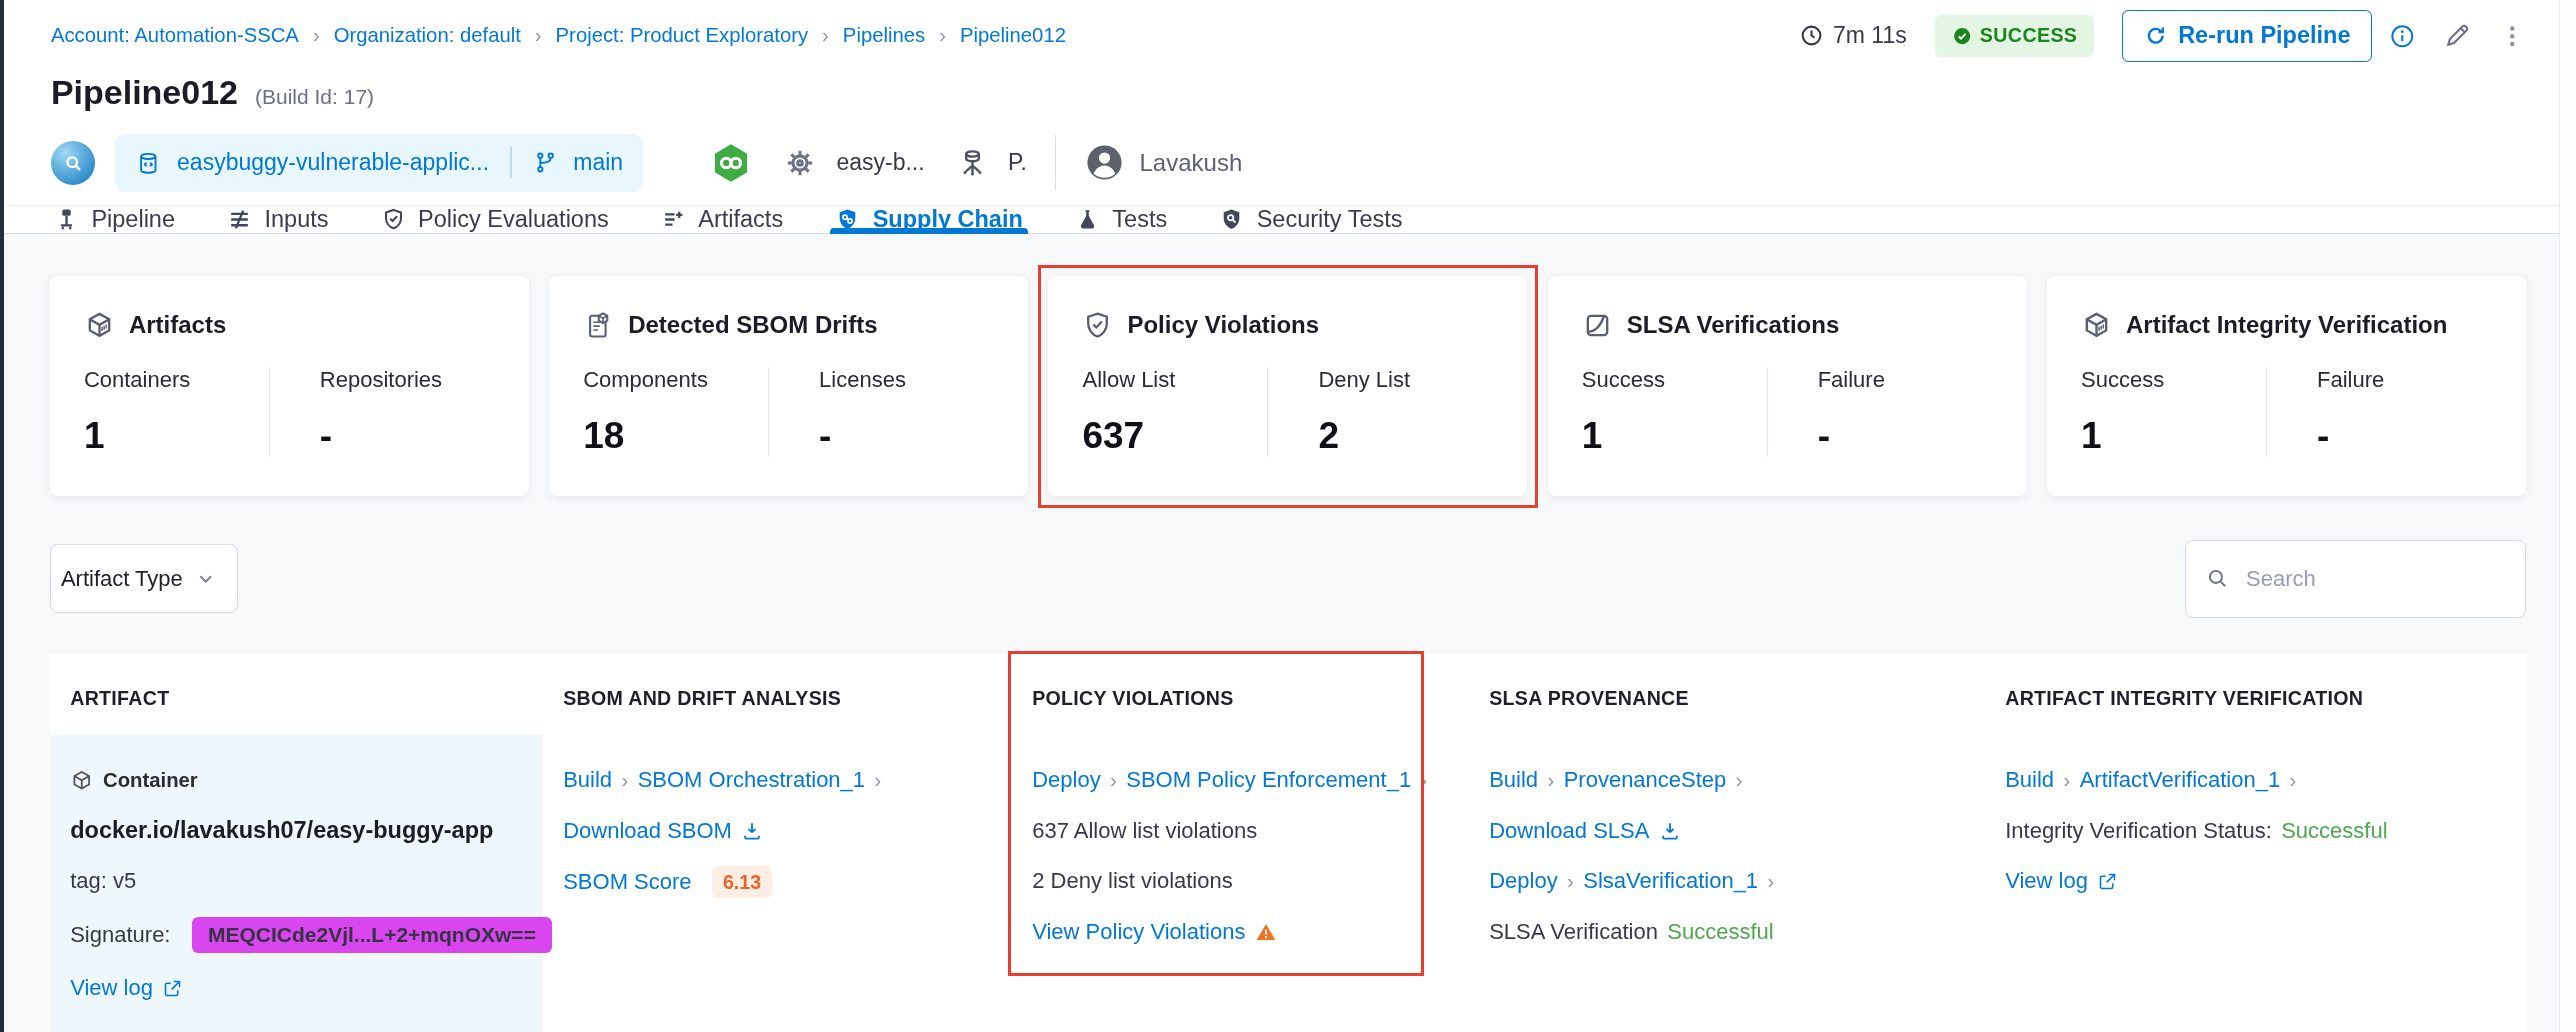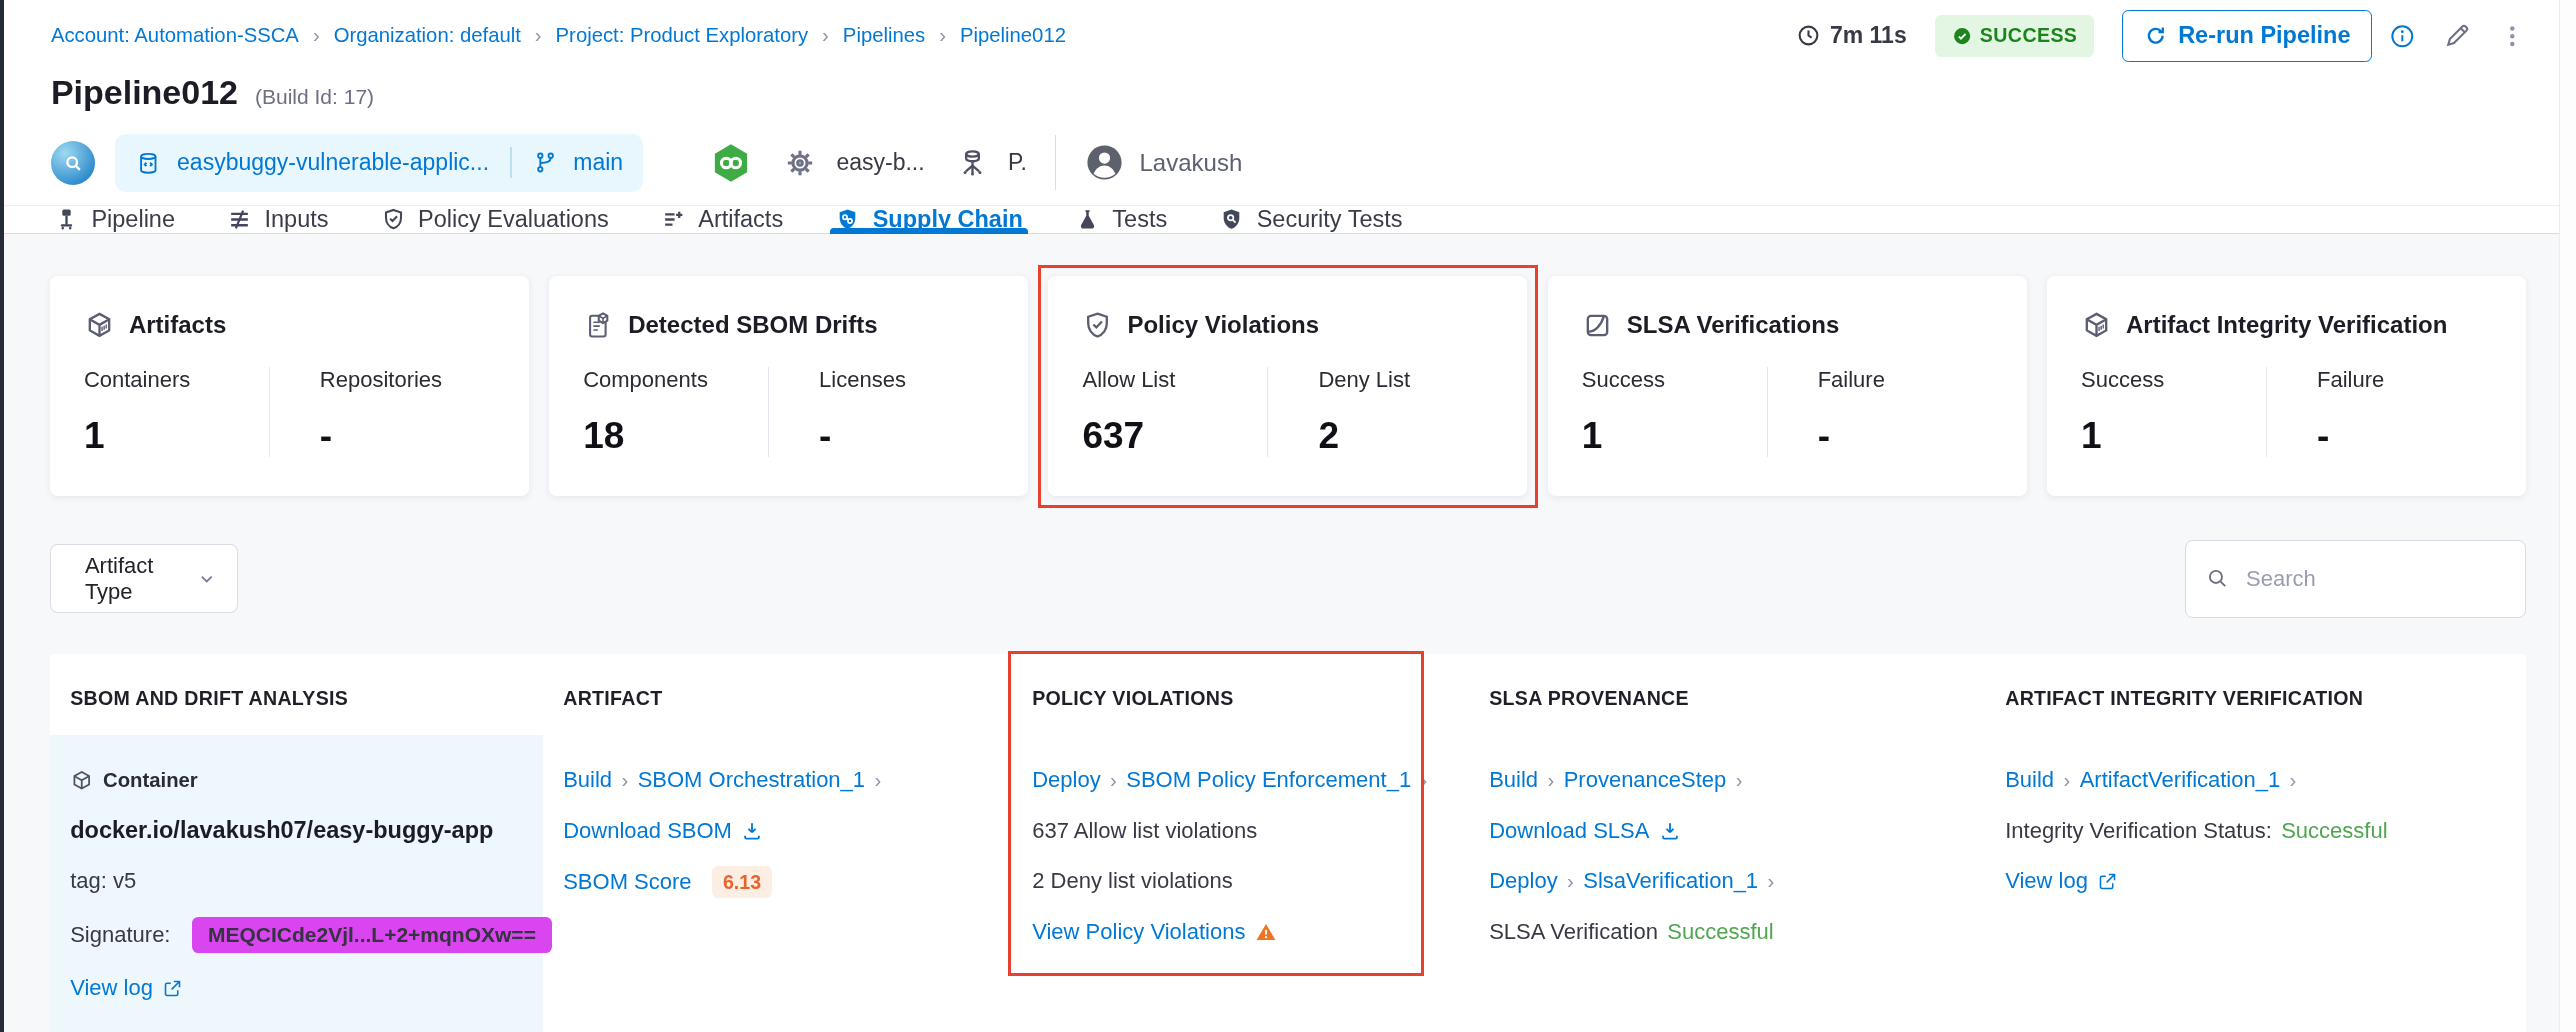--- a/index.html
+++ b/index.html
@@ -13,21 +13,21 @@
   .scroll-strip { position:absolute; right:0; top:0; width:17px; height:1032px; background:#fdfdfe; border-left:0.8px solid #ebecf2; z-index:20; }
   .page { padding-left:3.9px; height:100%; display:flex; flex-direction:column; }
 
   
   .header { padding:20.3px 50px 0 47px; background:#fff; }
   .crumb-row { display:flex; justify-content:space-between; align-items:center; height:31px; }
   .breadcrumbs { display:flex; align-items:center; gap:14px; font-size:20.3px; color:#0278d5; }
   .crumb { cursor:pointer; white-space:nowrap; }
   .crumb-sep::before { content:"›"; color:#8f91a8; font-size:20.3px; font-weight:400; }
   .right-meta { display:flex; align-items:center; gap:28px; }
-  .duration { display:flex; align-items:center; gap:9.4px; font-size:23px; color:#383946; font-weight:700; }
+  .duration { display:flex; align-items:center; gap:9.4px; font-size:23px; color:#383946; font-weight:400; }
   .status-badge { display:flex; align-items:center; gap:7.8px; background:#e3f6e4; color:#1b841b; font-weight:bold; font-size:19.6px; letter-spacing:0.4px; padding:9.4px 17px; border-radius:6.3px; }
   .rerun-btn { display:flex; align-items:center; gap:11px; border:1.6px solid #0278d5; color:#0278d5; background:#fff; font-size:23.5px; font-weight:600; padding:0 20.3px; height:52px; border-radius:6.3px; cursor:pointer; font-family:inherit; }
   .icon-btn { background:none; border:none; padding:0; cursor:pointer; display:flex; align-items:center; }
 
   .title-row { margin-top:22px; display:flex; align-items:baseline; gap:17px; height:41px; }
   .page-title { font-size:34px; font-weight:bold; color:#1c1c26; }
   .build-id { font-size:21px; color:#6d6f83; }
 
   .meta-row { margin-top:19px; display:flex; align-items:center; height:59px; }
   .build-circle { width:44px; height:44px; border-radius:50%; background:radial-gradient(circle at 32% 28%, #9fd9f2, #2f8ccc 75%); display:flex; align-items:center; justify-content:center; margin-right:20.3px; }
@@ -54,21 +54,21 @@
   .card { flex:1; background:#fff; border-radius:7.8px; box-shadow:0 1.6px 7.8px rgba(40,41,61,.08); padding:34px 34px 39px; position:relative; }
   .card-title { display:flex; align-items:center; gap:14px; font-size:24px; font-weight:bold; color:#1c1c26; }
   .card-stats { display:flex; margin-top:26px; }
   .stat { width:45%; }
   .stat + .stat { width:55%; border-left:1.6px solid #e4e5ee; padding-left:50px; }
   .stat-label { font-size:22px; color:#2a2b33; }
   .stat-value { font-size:37px; font-weight:bold; margin-top:22px; color:#101016; }
   .red-outline { position:absolute; inset:-11px -10.2px -12.5px -10.2px; border:3.9px solid #e8402f; pointer-events:none; z-index:10; }
 
   .filterbar { margin-top:44px; display:flex; justify-content:space-between; align-items:center; }
-  .select { width:188px; height:69px; display:flex; align-items:center; justify-content:space-between; padding:0 19px 0 34px; background:#fff; border:1.6px solid #d8dae6; border-radius:7.8px; font-size:22px; color:#22222a; cursor:pointer; }
+  .select { width:188px; height:69px; display:flex; align-items:center; justify-content:space-between; padding:0 19px 0 10px; background:#fff; border:1.6px solid #d8dae6; border-radius:7.8px; font-size:22px; color:#22222a; cursor:pointer; }
   .search { width:341px; height:78px; background:#fff; border:1.6px solid #d8dae6; border-radius:7.8px; display:flex; align-items:center; gap:14px; padding:0 19px; }
   .search input { border:none; outline:none; font-size:22px; flex:1; min-width:0; color:#22222a; font-family:inherit; background:transparent; }
   .search input::placeholder { color:#9a9cb2; }
 
   .table-card { margin-top:36px; background:#fff; position:relative; border-radius:3.1px; }
   .thead, .trow { display:grid; grid-template-columns:493px 469px 457px 516px 540px; }
   .th { font-size:19.6px; font-weight:bold; letter-spacing:0.3px; color:#1f1f29; padding:33px 20.3px 25px; }
   .td { padding:30px 20.3px 23.5px; font-size:22px; }
   .td.artifact-cell { background:#eef7fc; }
   .cell-line { display:flex; align-items:center; gap:9.4px; margin-bottom:19.6px; min-height:31px;text-align:center; }
@@ -433,22 +433,22 @@
             </g>
           </svg>
         <input type="text" placeholder="Search" style="">
       </div>
     </section>
 
     <section class="table-card">
       <div class="red-col"></div>
 
       <div class="thead">
+        <div class="th">ARTIFACT</div>
         <div class="th">SBOM AND DRIFT ANALYSIS</div>
-        <div class="th">ARTIFACT</div>
         <div class="th">POLICY VIOLATIONS</div>
         <div class="th">SLSA PROVENANCE</div>
         <div class="th">ARTIFACT INTEGRITY VERIFICATION</div>
       </div>
 
       <div class="trow">
 
         <div class="td artifact-cell">
           <div class="cell-line">
             <svg width="23.5" height="23.5" viewBox="0 0 24 24">

